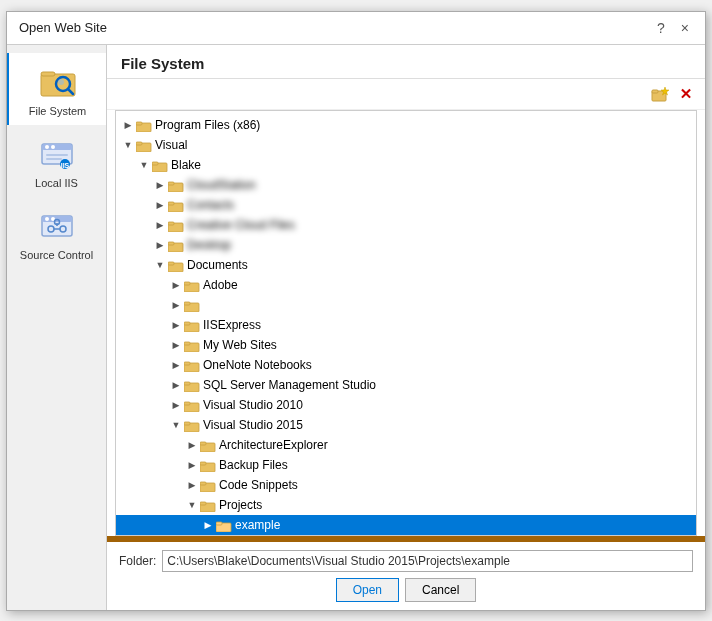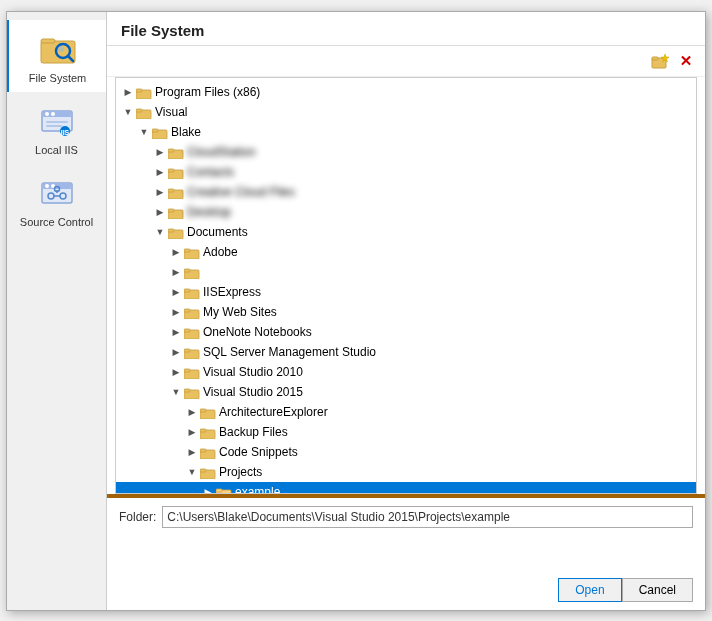--- a/index.html
+++ b/index.html
@@ -165,21 +165,21 @@
     .item-label {
       font-size: 12px;
     }
     .blurred {
       filter: blur(3px);
       user-select: none;
     }
     
     .footer {
       padding: 8px 12px;
-      border-top: 4px solid #a16207;
+      border-top: 6px solid #a16207;
       display: flex;
       flex-direction: column;
       gap: 6px;
     }
     .folder-row {
       display: flex;
       align-items: center;
       gap: 6px;
     }
     .folder-label {
@@ -190,22 +190,22 @@
     .folder-input {
       flex: 1;
       height: 22px;
       border: 1px solid #aaa;
       padding: 0 4px;
       font-size: 12px;
       color: #333;
     }
     .btn-row {
       display: flex;
-      justify-content: flex-end;
-      margin-top: 44px;
+      justify-content: center;
+      gap: 6px;
     }
     .btn {
       height: 24px;
       padding: 0 16px;
       font-size: 12px;
       cursor: pointer;
       border: 1px solid #aaa;
       background: #f0f0f0;
     }
     .btn.primary {
@@ -222,20 +222,27 @@
     .tree-area::-webkit-scrollbar-thumb {
       background: #c0c0c0;
       border: 1px solid #aaa;
     }
   </style>
 </head>
 <body>
 
 <div class="dialog">
 
+  <div class="title-bar">
+    <span>Open Web Site</span>
+    <div class="title-bar-right">
+      <button class="title-btn">?</button>
+      <button class="title-btn">×</button>
+    </div>
+  </div>
 
   <div class="main-content">
 
     <div class="sidebar">
 
       <div class="sidebar-item active">
         <div class="sidebar-icon">
           <svg width="38" height="34" viewBox="0 0 38 34">
 
             <rect x="2" y="10" width="34" height="22" rx="2" fill="#e8c060" stroke="#c8a040" stroke-width="1"></rect>

